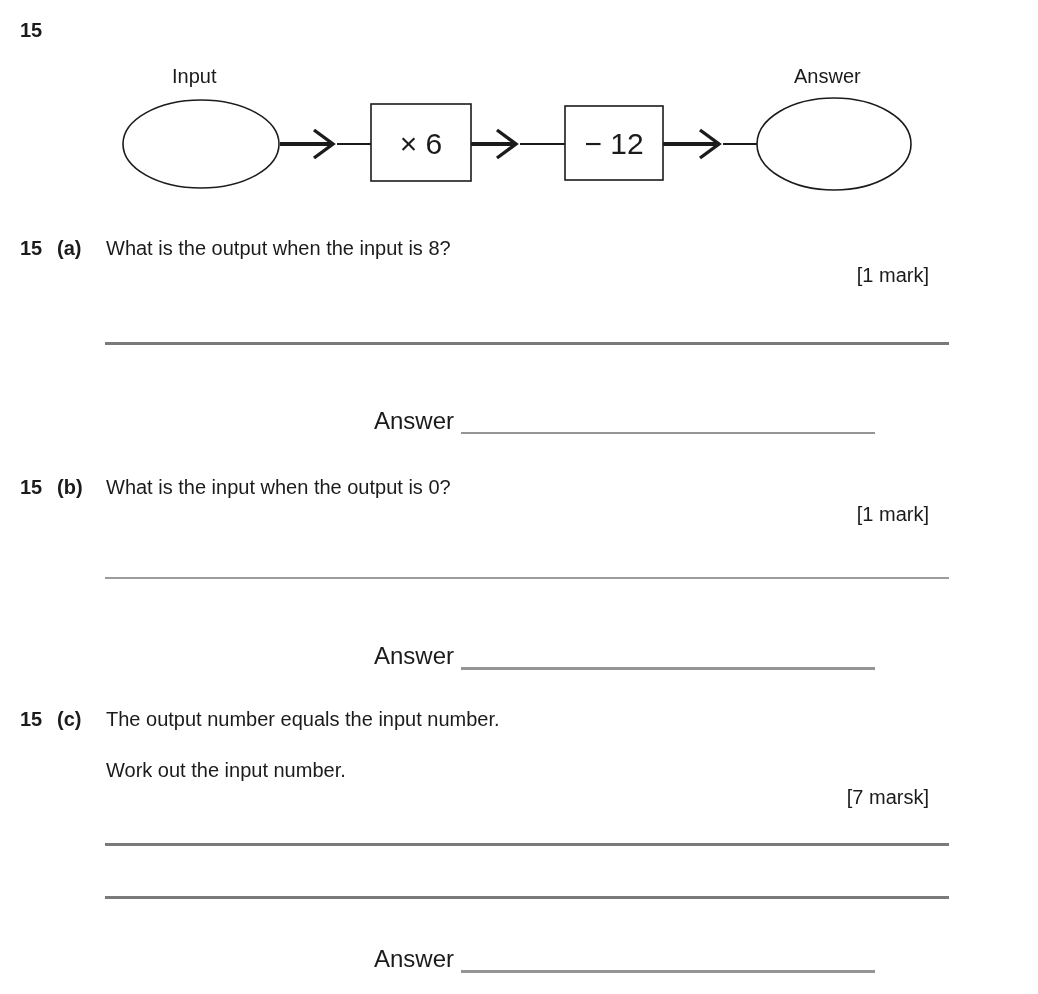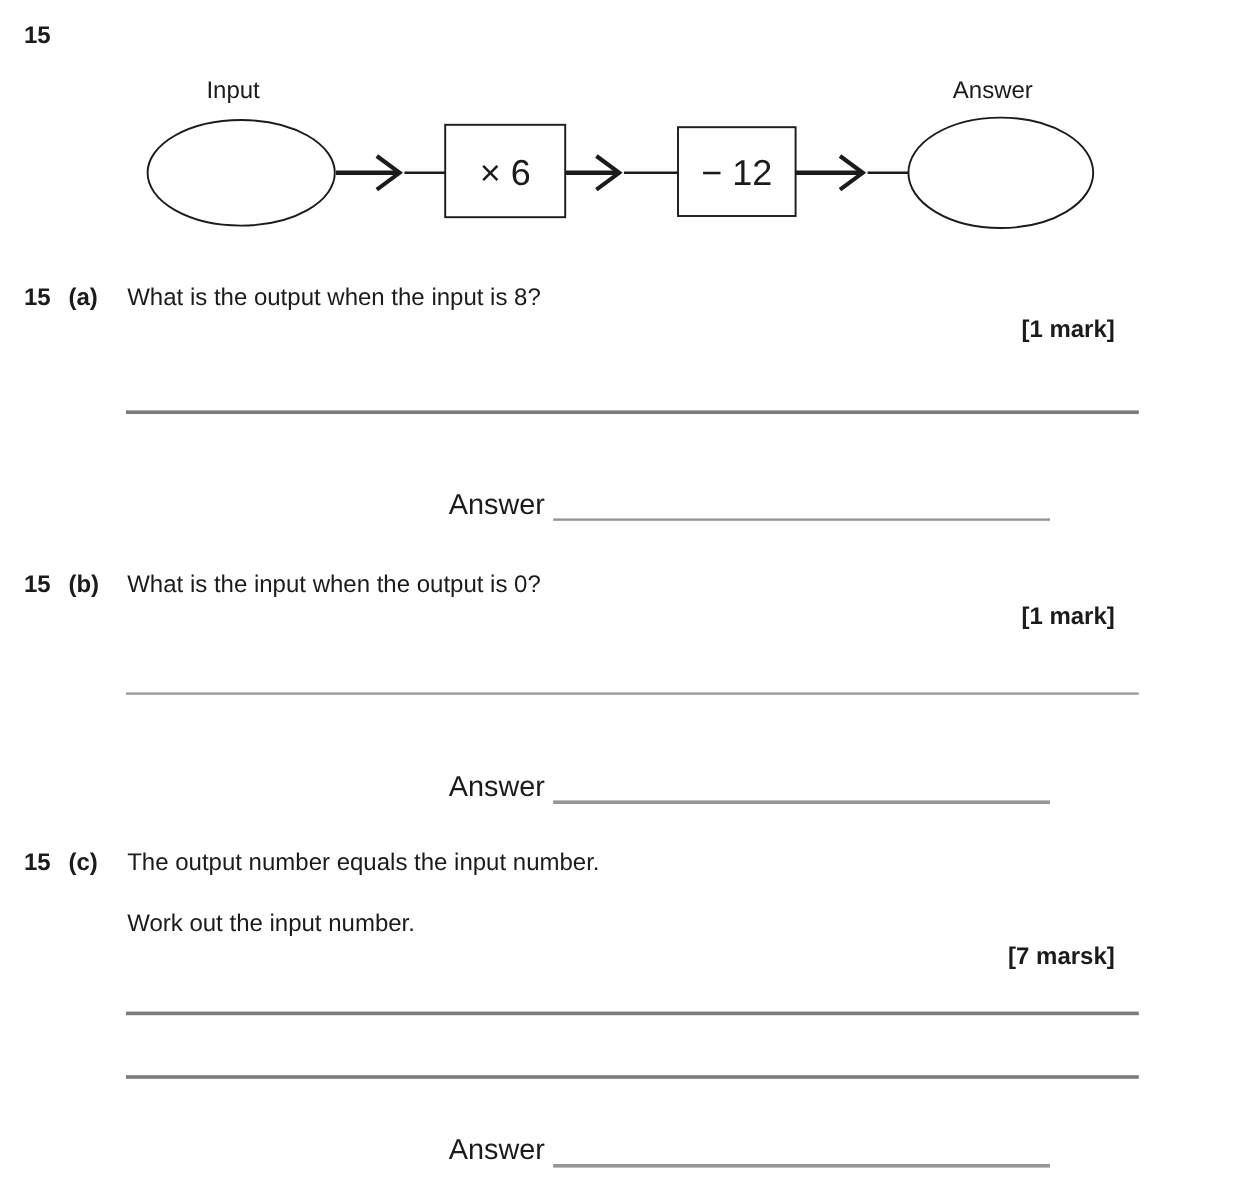--- a/index.html
+++ b/index.html
@@ -10,21 +10,21 @@
     background: #ffffff;
     font-family: "Liberation Sans", sans-serif;
     color: #1b1b1b;
     overflow: hidden;
   }
   .abs { position: absolute; }
   .qnum { font-weight: bold; font-size: 20px; line-height: 24px; }
   .qletter { font-weight: bold; font-size: 20px; line-height: 24px; }
   .qtext { font-size: 20px; line-height: 24px; }
   .io-label { font-weight: normal; font-size: 20px; line-height: 24px; }
-  .marks { font-weight: bold; font-size: 20px; line-height: 24px; text-align: right; }
+  .marks { font-weight: normal; font-size: 20px; line-height: 24px; text-align: right; }
   .answer-label { font-size: 24px; line-height: 24px; }
   .wline { background: #7a7a7a; }
   .wline.light { background: #9c9c9c; }
   .ans-line { background: #959595; }
   svg text { font-family: "Liberation Sans", sans-serif; }
 </style>
 </head>
 <body>
 
 <div class="page">

